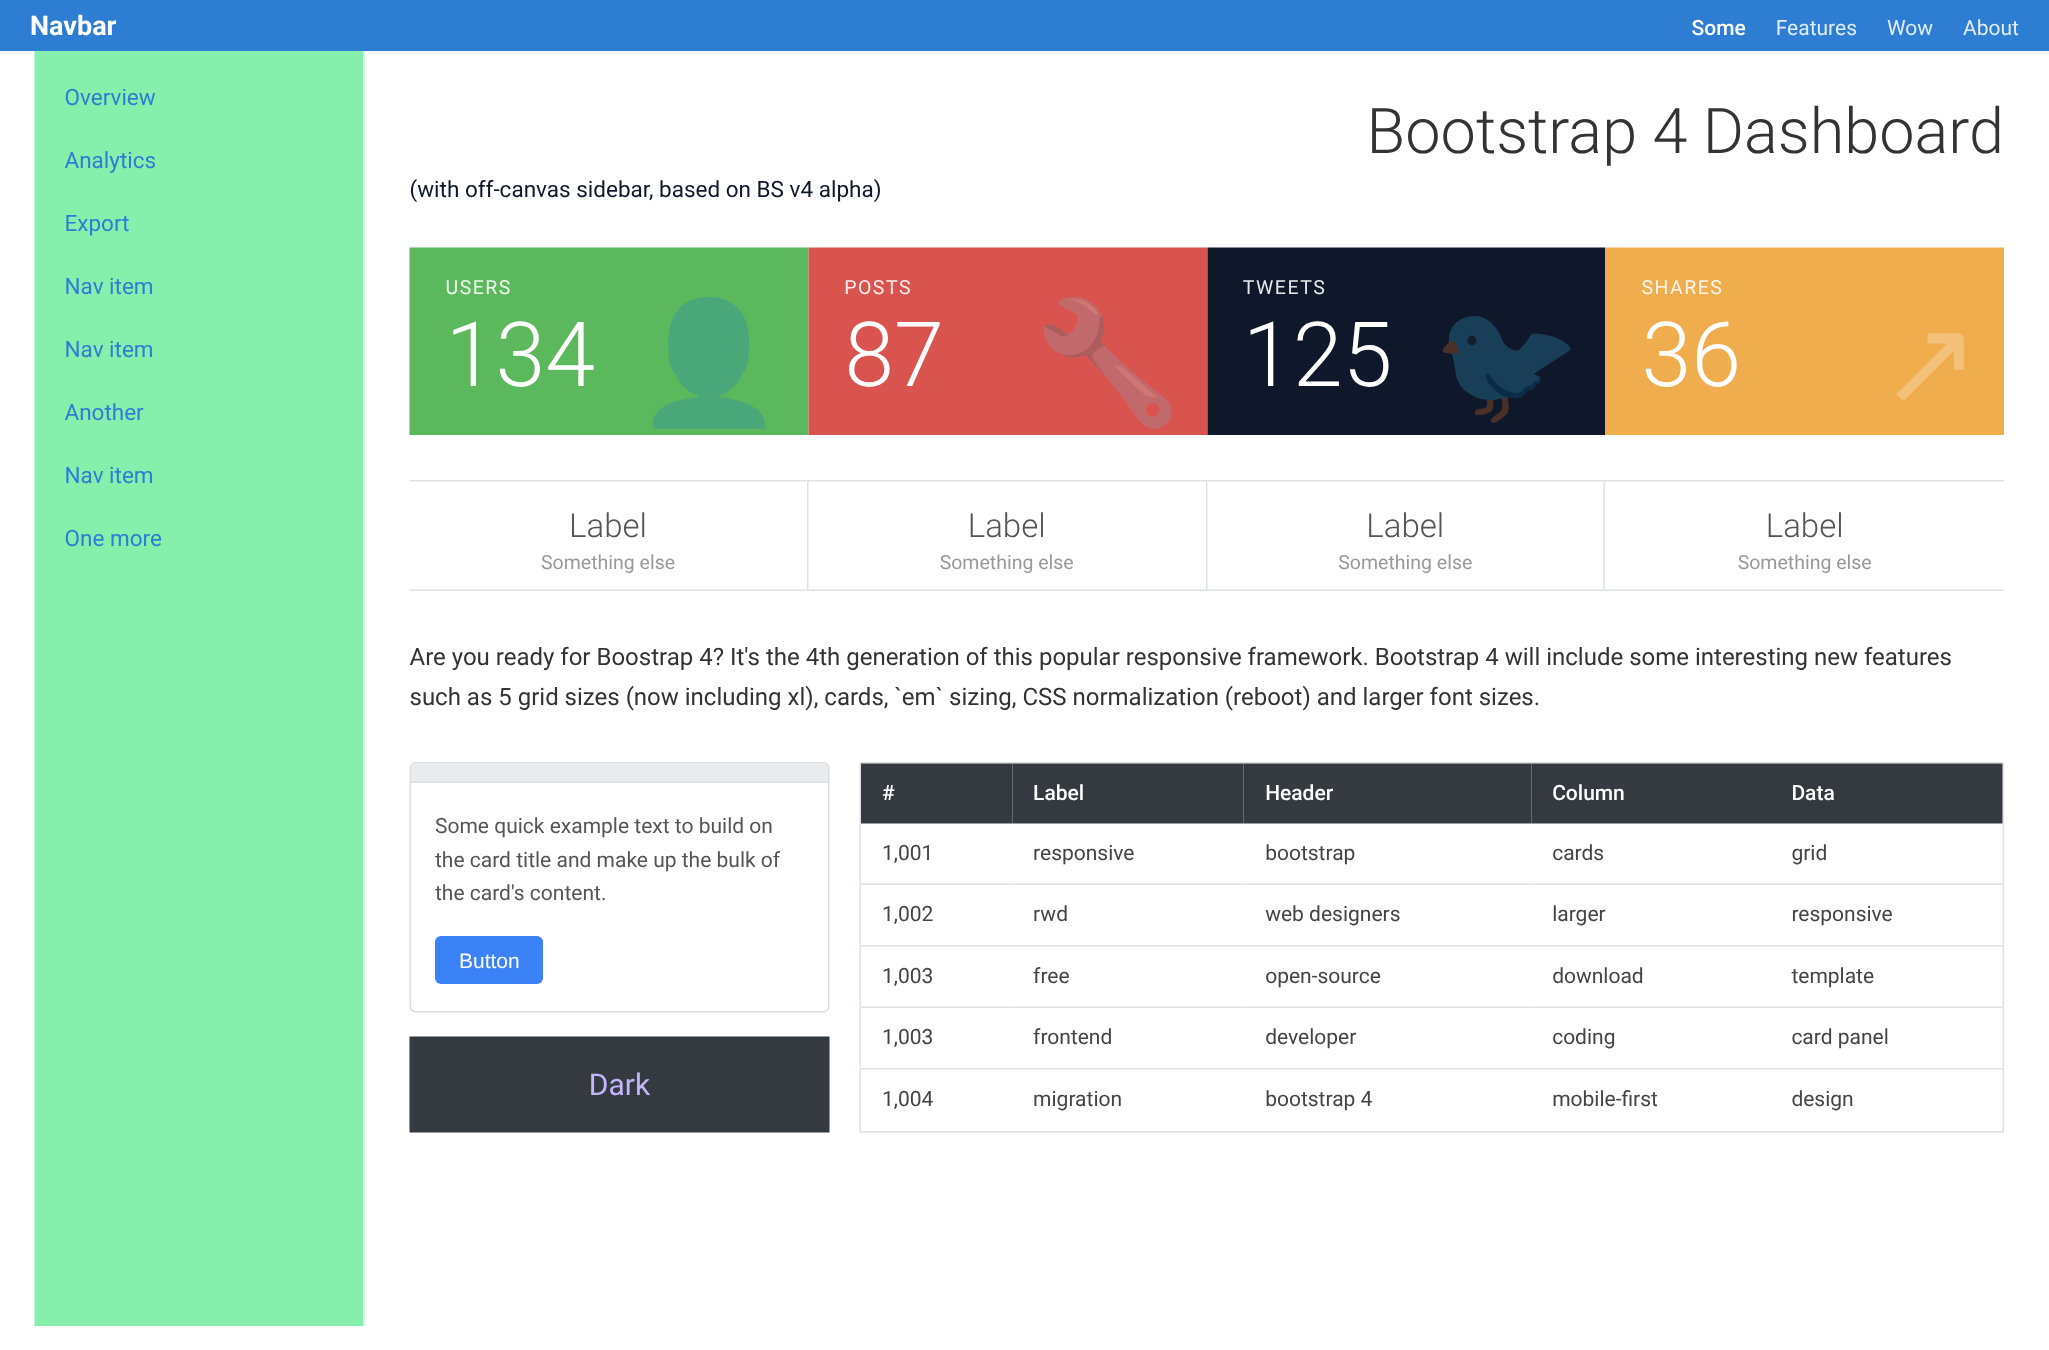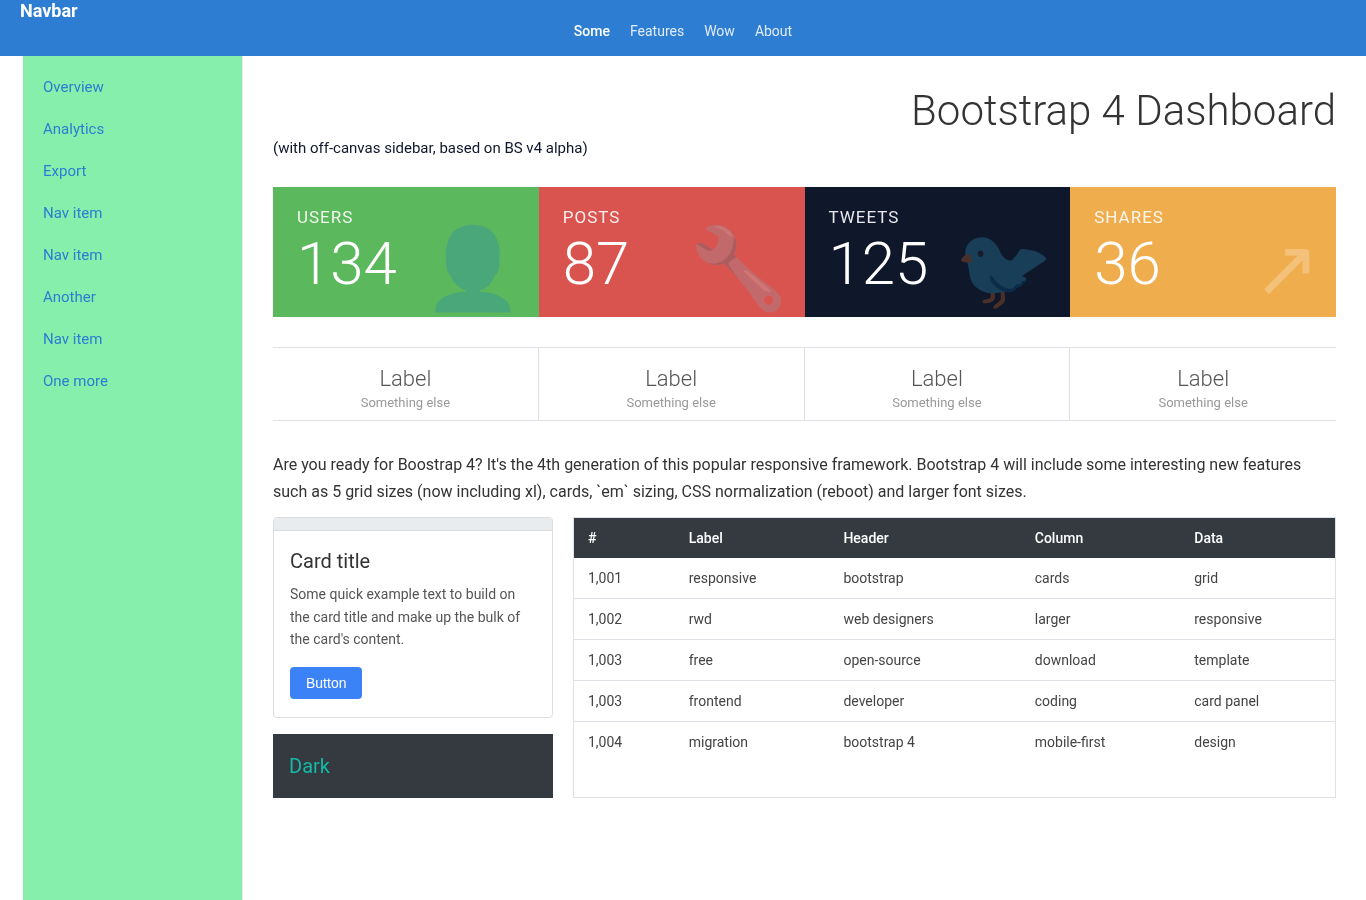--- a/index.html
+++ b/index.html
@@ -5,22 +5,21 @@
     * { box-sizing: border-box; margin: 0; padding: 0; }
     body { font-family: -apple-system, BlinkMacSystemFont, "Segoe UI", Roboto, sans-serif; background: #fff; color: #333; }
 
     
     .navbar {
       background-color: #2d7dd2;
       color: #fff;
       display: flex;
       align-items: center;
       padding: 0 20px;
-      height: 56px;
-      flex-direction: column;
+      height: 34px;
     }
     .navbar-brand {
       font-size: 18px;
       font-weight: bold;
       color: #fff;
       margin-right: auto;
     }
     .navbar-nav {
       display: flex;
       list-style: none;
@@ -93,21 +92,21 @@
       color: #fff;
       overflow: hidden;
       min-height: 120px;
     }
     .stat-card.green  { background: #5cb85c; }
     .stat-card.red    { background: #d9534f; }
     .stat-card.cyan   { background: #0f172a; }
     .stat-card.yellow { background: #f0ad4e; }
 
     .stat-label {
-      font-size: 17px;
+      font-size: 13px;
       letter-spacing: 1px;
       text-transform: uppercase;
       opacity: 0.9;
       margin-bottom: 4px;
     }
     .stat-number {
       font-size: 60px;
       font-weight: 300;
       line-height: 1.1;
     }
@@ -143,21 +142,21 @@
       font-size: 13px;
       color: #999;
       margin-top: 4px;
     }
 
     
     .body-text {
       font-size: 16px;
       line-height: 1.7;
       color: #333;
-      margin-bottom: 12px;
+      margin-bottom: 30px;
     }
 
     
     .bottom-section {
       display: grid;
       grid-template-columns: 280px 1fr;
       gap: 20px;
     }
 
     
@@ -191,22 +190,23 @@
       color: #fff;
       border: none;
       padding: 8px 16px;
       border-radius: 4px;
       font-size: 14px;
       cursor: pointer;
     }
 
     .card-dark {
       background: #343a40;
-      color: #14b8a6;
+      color: #c4b5fd;
       padding: 20px 16px;
+      text-align: center;
     }
     .card-dark-title {
       font-size: 20px;
       font-weight: 400;
     }
 
     
     .table-container {
       border: 1px solid #dee2e6;
     }
@@ -306,21 +306,20 @@
     </div>
 
     <p class="body-text">Are you ready for Boostrap 4? It's the 4th generation of this popular responsive framework. Bootstrap 4 will include some interesting new features such as 5 grid sizes (now including xl), cards, `em` sizing, CSS normalization (reboot) and larger font sizes.</p>
 
     <div class="bottom-section">
 
       <div>
         <div class="card">
           <div class="card-top-bar"></div>
           <div class="card-body">
-            <h5 class="card-title">Card title</h5>
             <p class="card-text">Some quick example text to build on the card title and make up the bulk of the card's content.</p>
             <button class="btn">Button</button>
           </div>
         </div>
         <div style="margin-top:16px;">
           <div class="card-dark">
             <div class="card-dark-title">Dark</div>
           </div>
         </div>
       </div>

